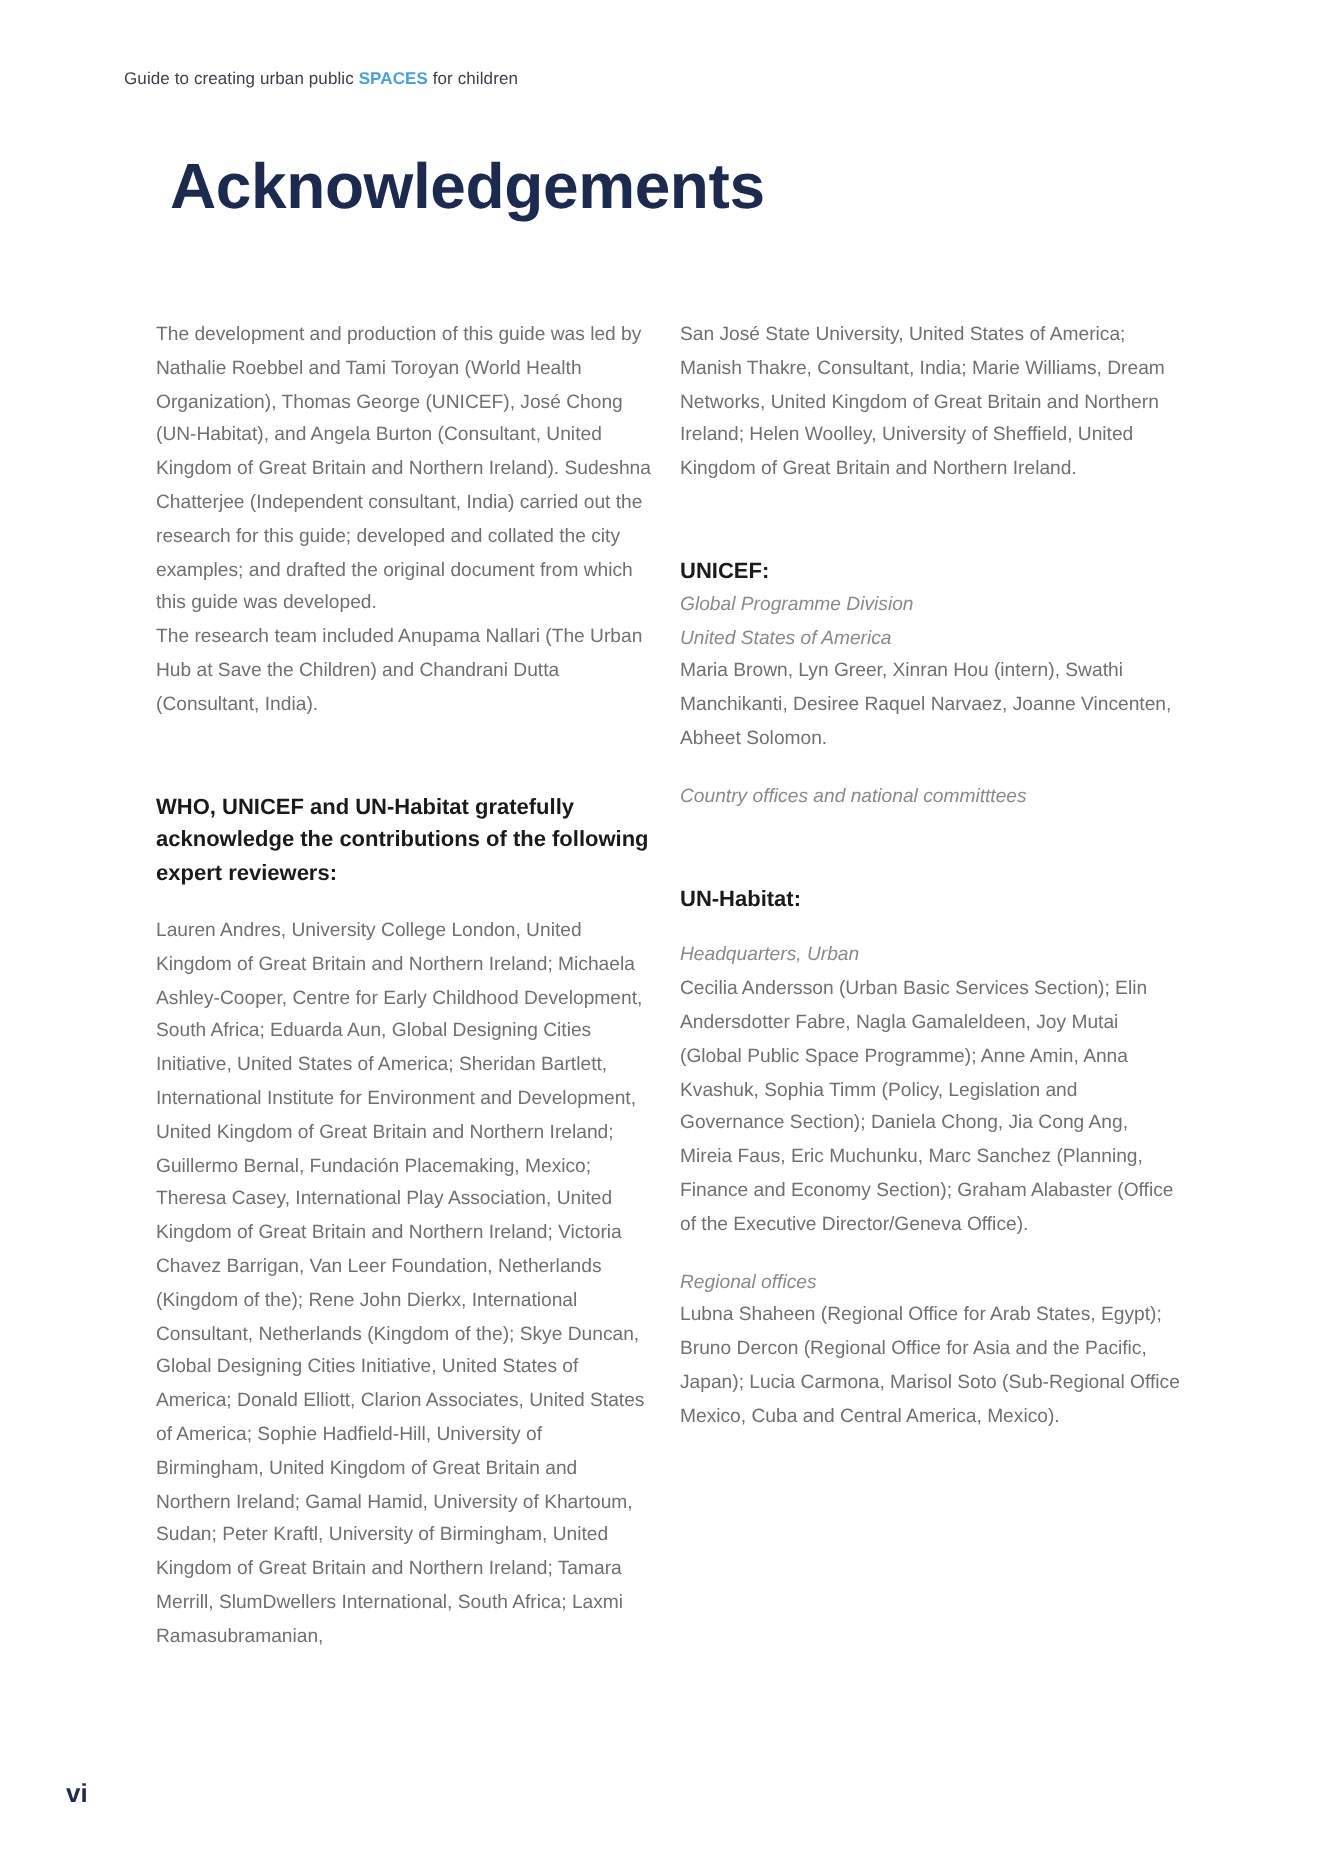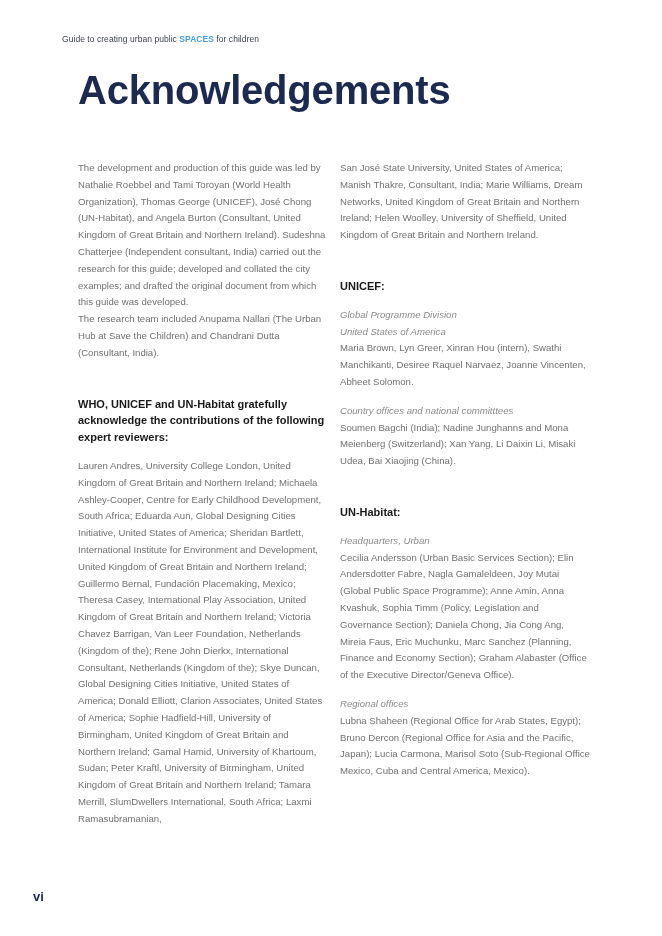--- a/index.html
+++ b/index.html
@@ -1,20 +1,20 @@
 <!DOCTYPE html>
 <html><head>
 <meta charset="utf-8">
 <style>
   html, body { margin: 0; padding: 0; background: #ffffff; }
   body { width: 662px; height: 936px; position: relative; overflow: hidden;
          font-family: "Liberation Sans", sans-serif; color: #6a6a6a; }
   .running-header { position: absolute; left: 62px; top: 34px; font-size: 8.5px; color: #3a3f4a; letter-spacing: 0.05px; }
   .running-header .accent { color: #4a9fd8; font-weight: bold; text-align: right; }
-  .page-title { position: absolute; left: 78px; top: 68px; margin: 0; font-size: 40px; font-weight: bold; color: #1c2a4f; letter-spacing: -0.2px; }
+  .page-title { position: absolute; left: 78px; top: 68px; margin: 7px; font-size: 32px; font-weight: bold; color: #1c2a4f; letter-spacing: -0.2px; }
   .col { position: absolute; top: 160px; width: 248px; font-size: 9.6px; line-height: 16.8px; color: #707070; }
   .col-left { left: 78px; }
   .col-right { left: 340px; width: 250px; }
   .col p { margin: 0; }
   .heading { color: #1a1a1a; font-weight: bold; font-size: 11px; line-height: 16.8px; }
   .sub { font-style: italic; color: #8a8a8a; }
   .page-number { position: absolute; left: 33px; top: 889px; font-size: 13px; font-weight: bold; color: #1c2a4f; }
 </style>
 </head>
 <body>
@@ -27,25 +27,24 @@
   <p>The development and production of this guide was led by Nathalie Roebbel and Tami Toroyan (World Health Organization), Thomas George (UNICEF), José Chong (UN-Habitat), and Angela Burton (Consultant, United Kingdom of Great Britain and Northern Ireland). Sudeshna Chatterjee (Independent consultant, India) carried out the research for this guide; developed and collated the city examples; and drafted the original document from which this guide was developed.</p>
   <p>The research team included Anupama Nallari (The Urban Hub at Save the Children) and Chandrani Dutta (Consultant, India).</p>
   <p class="heading" style="margin-top:34px;">WHO, UNICEF and UN-Habitat gratefully acknowledge the contributions of the following expert reviewers:</p>
   <p style="margin-top:12px;">Lauren Andres, University College London, United Kingdom of Great Britain and Northern Ireland; Michaela Ashley-Cooper, Centre for Early Childhood Development, South Africa; Eduarda Aun, Global Designing Cities Initiative, United States of America; Sheridan Bartlett, International Institute for Environment and Development, United Kingdom of Great Britain and Northern Ireland; Guillermo Bernal, Fundación Placemaking, Mexico; Theresa Casey, International Play Association, United Kingdom of Great Britain and Northern Ireland; Victoria Chavez Barrigan, Van Leer Foundation, Netherlands (Kingdom of the); Rene John Dierkx, International Consultant, Netherlands (Kingdom of the); Skye Duncan, Global Designing Cities Initiative, United States of America; Donald Elliott, Clarion Associates, United States of America; Sophie Hadfield-Hill, University of Birmingham, United Kingdom of Great Britain and Northern Ireland; Gamal Hamid, University of Khartoum, Sudan; Peter Kraftl, University of Birmingham, United Kingdom of Great Britain and Northern Ireland; Tamara Merrill, SlumDwellers International, South Africa; Laxmi Ramasubramanian,</p>
 </div>
 
 <div class="col col-right">
   <p>San José State University, United States of America; Manish Thakre, Consultant, India; Marie Williams, Dream Networks, United Kingdom of Great Britain and Northern Ireland; Helen Woolley, University of Sheffield, United Kingdom of Great Britain and Northern Ireland.</p>
 
   <p class="heading" style="margin-top:34px;">UNICEF:</p>
-  <p class="sub" style="margin-top:12px;">Global Programme Division</p>
+  <p class="sub" style="">Global Programme Division</p>
   <p class="sub">United States of America</p>
   <p>Maria Brown, Lyn Greer, Xinran Hou (intern), Swathi Manchikanti, Desiree Raquel Narvaez, Joanne Vincenten, Abheet Solomon.</p>
   <p class="sub" style="margin-top:12px;">Country offices and national committtees</p>
-  <p>Soumen Bagchi (India); Nadine Junghanns and Mona Meienberg (Switzerland); Xan Yang, Li Daixin Li, Misaki Udea, Bai Xiaojing (China).</p>
 
   <p class="heading" style="margin-top:34px;">UN-Habitat:</p>
   <p class="sub" style="margin-top:12px;">Headquarters, Urban</p>
   <p>Cecilia Andersson (Urban Basic Services Section); Elin Andersdotter Fabre, Nagla Gamaleldeen, Joy Mutai (Global Public Space Programme); Anne Amin, Anna Kvashuk, Sophia Timm (Policy, Legislation and Governance Section); Daniela Chong, Jia Cong Ang, Mireia Faus, Eric Muchunku, Marc Sanchez (Planning, Finance and Economy Section); Graham Alabaster (Office of the Executive Director/Geneva Office).</p>
   <p class="sub" style="margin-top:12px;">Regional offices</p>
   <p>Lubna Shaheen (Regional Office for Arab States, Egypt); Bruno Dercon (Regional Office for Asia and the Pacific, Japan); Lucia Carmona, Marisol Soto (Sub-Regional Office Mexico, Cuba and Central America, Mexico).</p>
 </div>
 
 <div class="page-number">vi</div>
 

